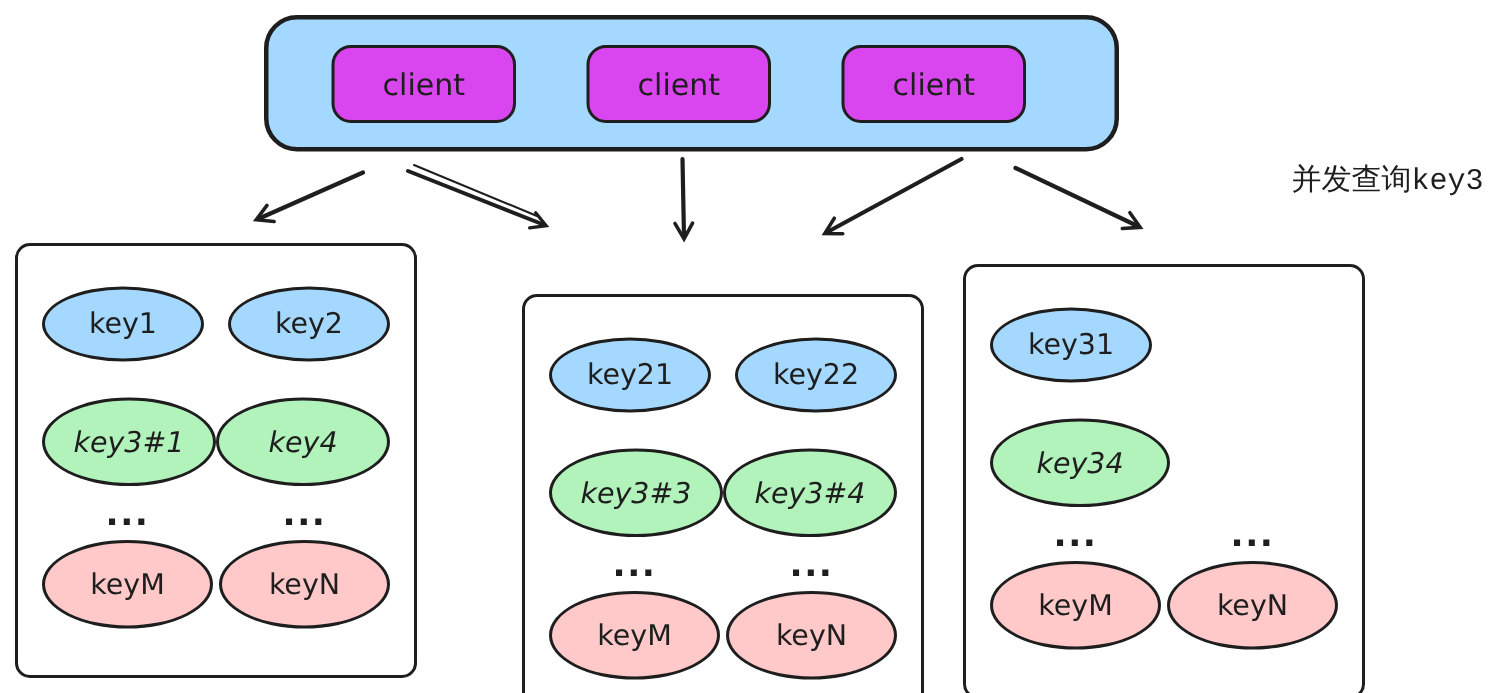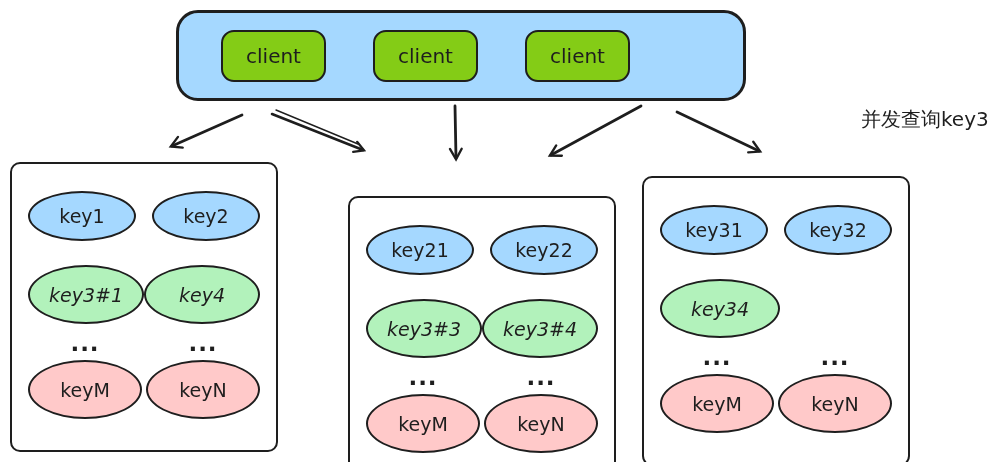--- a/index.html
+++ b/index.html
@@ -18,32 +18,33 @@
   .clients-box {
     position:absolute; left:176px; top:10px;
     width:570px; height:91px;
     background:#a5d8ff;
     border:3px solid #1e1e1e;
     border-radius:22px;
     display:flex; align-items:center;
     padding-left:42px; gap:47px;
   }
   .client {
-    width:105px; height:52px;
-    background:#84cc16;
+    width:123px; height:52px;
+    background:#d946ef;
     border:2.5px solid #1e1e1e;
     border-radius:13px;
     display:flex; align-items:center; justify-content:center;
     font-size:20px;
   }
   
   .annotation {
     position:absolute; left:861px; top:106px;
     font-size:20px;
     white-space:nowrap;
+    font-family:Liberation Mono, monospace;
   }
   
   .shard {
     position:absolute;
     width:268px; height:290px;
     background:#ffffff;
     border:2.5px solid #1e1e1e;
     border-radius:10px;
     padding:27px 16px 0 16px;
   }
@@ -141,21 +142,20 @@
     </div>
     <div class="krow krow-pink">
       <div class="ellipse">keyM</div>
       <div class="ellipse">keyN</div>
     </div>
   </div>
 
   <div class="shard shard-3">
     <div class="krow krow-blue">
       <div class="ellipse">key31</div>
-      <div class="ellipse">key32</div>
     </div>
     <div class="krow krow-green">
       <div class="ellipse">key34</div>
     </div>
     <div class="krow krow-dots">
       <div class="dots">...</div>
       <div class="dots">...</div>
     </div>
     <div class="krow krow-pink">
       <div class="ellipse">keyM</div>

